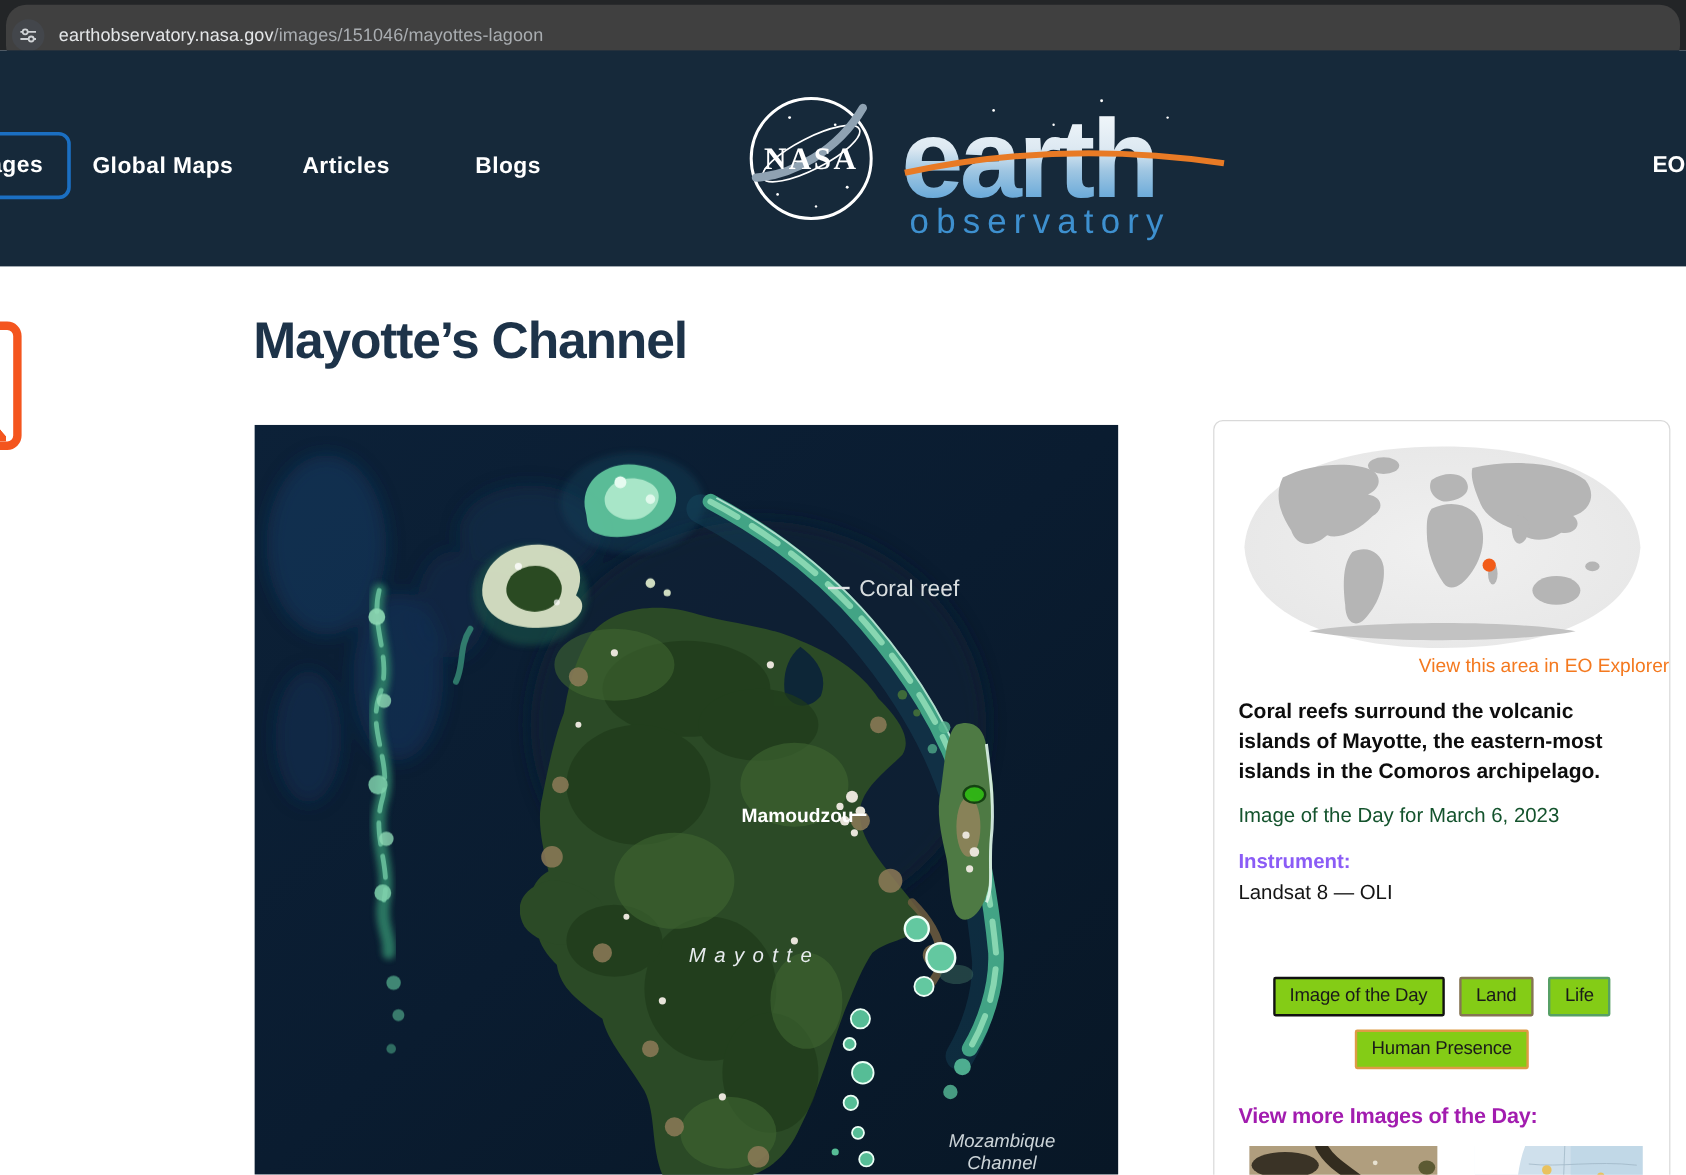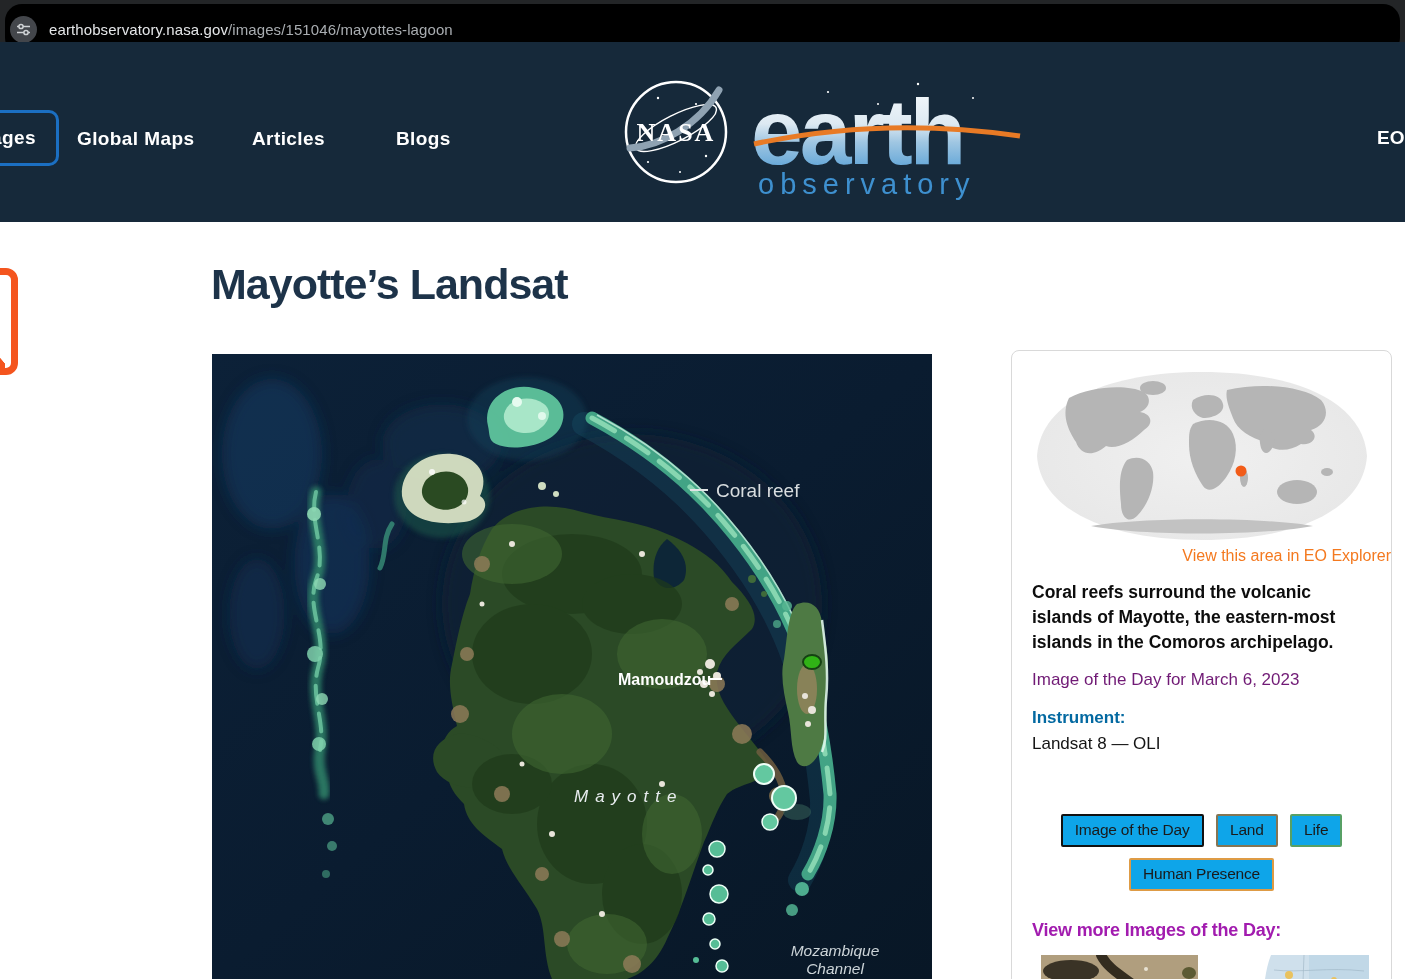--- a/index.html
+++ b/index.html
@@ -6,21 +6,21 @@
   html,body { overflow:hidden; }
   body {
     width:1405px; height:979px; position:relative; background:#ffffff;
     font-family:"Liberation Sans", sans-serif;
   }
 
   
   .browser-bar { position:absolute; top:0; left:0; width:1405px; height:42px; background:#232527; }
   .url-pill {
     position:absolute; left:5px; right:5px; top:4px; height:51px;
-    background:#000000; border-radius:17px; display:flex; align-items:center;
+    background:#404040; border-radius:17px; display:flex; align-items:center;
   }
   .url-icon-circle {
     width:27px; height:27px; border-radius:50%; background:#43464b; margin-left:5px;
     display:flex; align-items:center; justify-content:center; cursor:pointer;
   }
   .url-text { margin-left:12px; font-size:15px; color:#e4e6e8; letter-spacing:.1px; white-space:nowrap; }
   .url-text .path { color:#a9adb1; }
 
   
   .site-header { position:absolute; top:42px; left:0; width:1405px; height:180px; background:#16293a; }
@@ -62,28 +62,28 @@
   }
   .world-map { position:absolute; left:19px; top:17px; width:342px; height:176px; }
   .explorer-link {
     position:absolute; left:0; right:0; top:196px; text-align:right;
     color:#f4791f; font-size:16px; cursor:pointer;
   }
   .summary {
     position:absolute; left:20px; top:229px; width:322px;
     font-size:17.5px; font-weight:bold; color:#0d0d0d; line-height:25px;
   }
-  .date-line { position:absolute; left:20px; top:319px; font-size:17px; color:#701a75; }
-  .instrument-label { position:absolute; left:20px; top:357px; font-size:17px; font-weight:bold; color:#0369a1; }
+  .date-line { position:absolute; left:20px; top:319px; font-size:17px; color:#14532d; }
+  .instrument-label { position:absolute; left:20px; top:357px; font-size:17px; font-weight:bold; color:#8b5cf6; }
   .instrument-value { position:absolute; left:20px; top:383px; font-size:17px; color:#141414; }
   .tags { position:absolute; left:0; top:463px; width:100%; text-align:center; }
   .tag {
     display:inline-block; border:2px solid #111; padding:5px 12px 6px;
     font-size:15.5px; color:#1a1a1a; margin:0 4px; border-radius:2px;
-    background:#0ea5e9; cursor:pointer; letter-spacing:-.2px;
+    background:#84cc16; cursor:pointer; letter-spacing:-.2px;
   }
   .tag-land { border-color:#857553; }
   .tag-life { border-color:#57a065; }
   .tag-row2 { margin-top:11px; }
   .tag-human { border-color:#de9b45; }
   .more-heading { position:absolute; left:20px; top:569px; font-size:18px; font-weight:bold; color:#a21caf; letter-spacing:-.2px; }
   .thumbs { position:absolute; left:29px; top:604px; display:flex; gap:31px; }
   .thumb { display:block; cursor:pointer; border:0; }
 </style>
 </head>
@@ -146,21 +146,21 @@
     </svg>
   </div>
 
   <div class="eo-explorer">EO Explorer</div>
 </div>
 
 <div class="orange-fragment">
   <div class="shape"></div>
 </div>
 
-<h1 class="page-title">Mayotte’s Landsat</h1>
+<h1 class="page-title">Mayotte’s Channel</h1>
 
 <div class="satellite-figure">
 <svg width="720" height="625" viewBox="0 0 720 625">
   <defs>
     <linearGradient id="ocean" x1="0" y1="0" x2="1" y2="1">
       <stop offset="0" stop-color="#0c2138"></stop>
       <stop offset="0.5" stop-color="#0a1c30"></stop>
       <stop offset="1" stop-color="#081726"></stop>
     </linearGradient>
     <filter id="soft" x="-50%" y="-50%" width="200%" height="200%">

